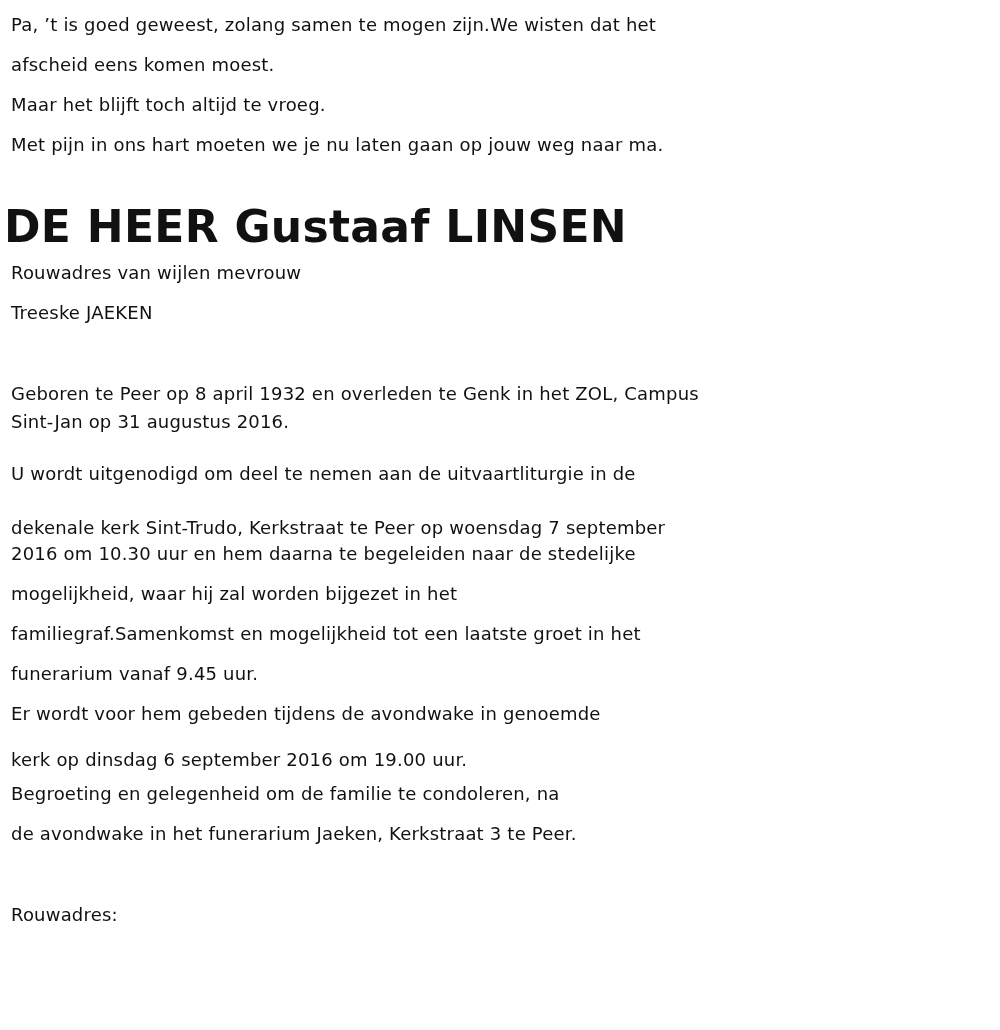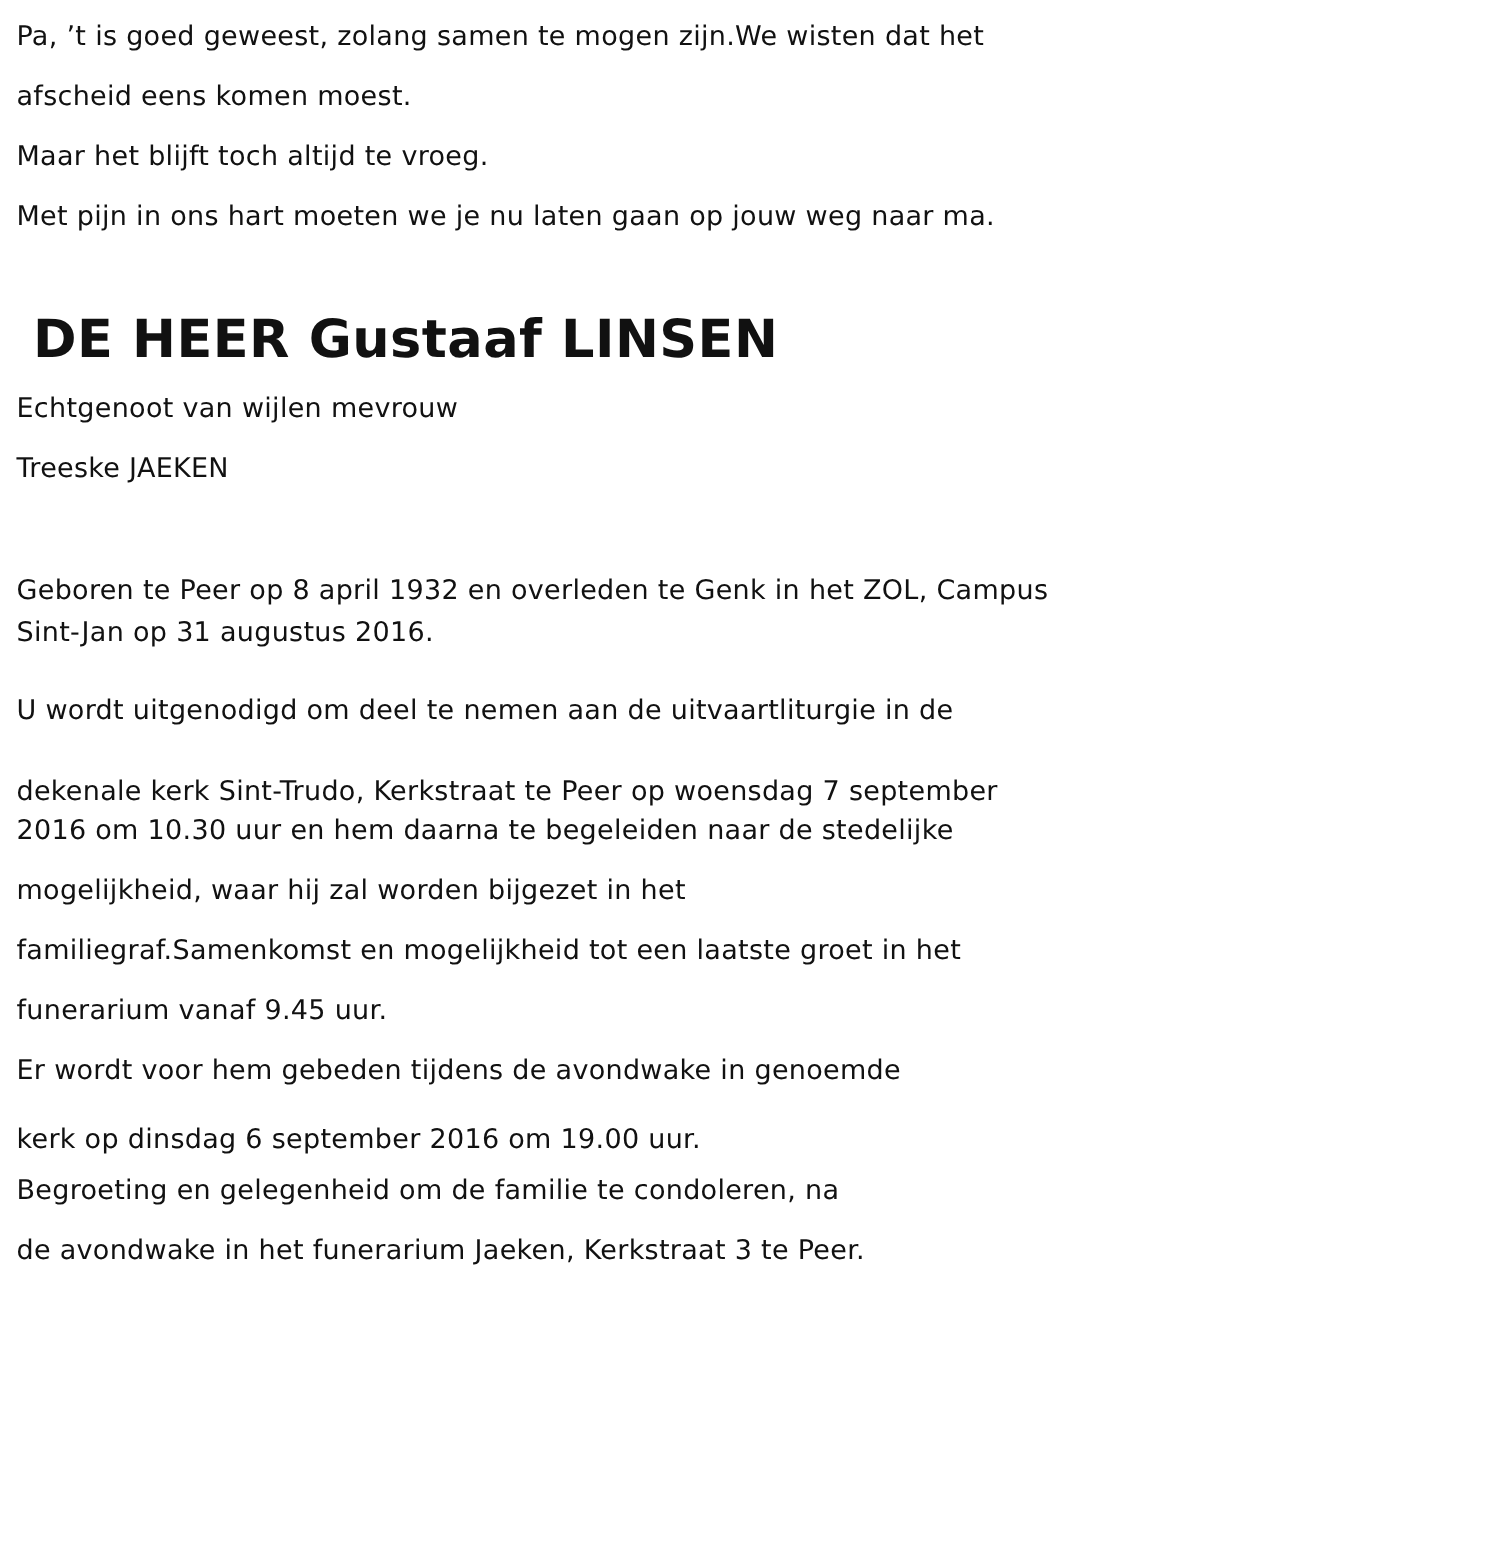--- a/index.html
+++ b/index.html
@@ -23,22 +23,22 @@
       position: absolute;
       left: 11px;
       font-size: 18px;
       line-height: 40px;
       white-space: nowrap;
       letter-spacing: 0.2px;
       text-align: center;
     }
     .heading {
       position: absolute;
-      left: 22px;
-      font-size: 35px;
+      left: 4px;
+      font-size: 44px;
       font-weight: bold;
       line-height: 48px;
       white-space: nowrap;
       letter-spacing: 0.3px;
     }
   </style>
 </head>
 <body>
 
 <div class="page">
@@ -46,33 +46,34 @@
   <div>
     <div class="line" style="top:5px">Pa, ’t is goed geweest, zolang samen te mogen zijn.We wisten dat het</div>
     <div class="line" style="top:45px">afscheid eens komen moest.</div>
     <div class="line" style="top:85px">Maar het blijft toch altijd te vroeg.</div>
     <div class="line" style="top:125px">Met pijn in ons hart moeten we je nu laten gaan op jouw weg naar ma.</div>
   </div>
 
   <div class="heading" style="top:203px">DE HEER Gustaaf LINSEN</div>
 
   <div>
-    <div class="line" style="top:253px">Echtgenoot van wijlen mevrouw</div>
+    <div class="line" style="top:253px">Rouwadres van wijlen mevrouw</div>
     <div class="line" style="top:293px">Treeske JAEKEN</div>
   </div>
 
   <div>
     <div class="line" style="top:374px">Geboren te Peer op 8 april 1932 en overleden te Genk in het ZOL, Campus</div>
     <div class="line" style="top:402px">Sint-Jan op 31 augustus 2016.</div>
     <div class="line" style="top:454px">U wordt uitgenodigd om deel te nemen aan de uitvaartliturgie in de</div>
     <div class="line" style="top:508px">dekenale kerk Sint-Trudo, Kerkstraat te Peer op woensdag 7 september</div>
     <div class="line" style="top:534px">2016 om 10.30 uur en hem daarna te begeleiden naar de stedelijke</div>
     <div class="line" style="top:574px">mogelijkheid, waar hij zal worden bijgezet in het</div>
     <div class="line" style="top:614px">familiegraf.Samenkomst en mogelijkheid tot een laatste groet in het</div>
     <div class="line" style="top:654px">funerarium vanaf 9.45 uur.</div>
     <div class="line" style="top:694px">Er wordt voor hem gebeden tijdens de avondwake in genoemde</div>
     <div class="line" style="top:740px">kerk op dinsdag 6 september 2016 om 19.00 uur.</div>
     <div class="line" style="top:774px">Begroeting en gelegenheid om de familie te condoleren, na</div>
     <div class="line" style="top:814px">de avondwake in het funerarium Jaeken, Kerkstraat 3 te Peer.</div>
   </div>
 
+  <div class="line" style="top:895px">Rouwadres:</div>
 
 </div>
 
 </body></html>

